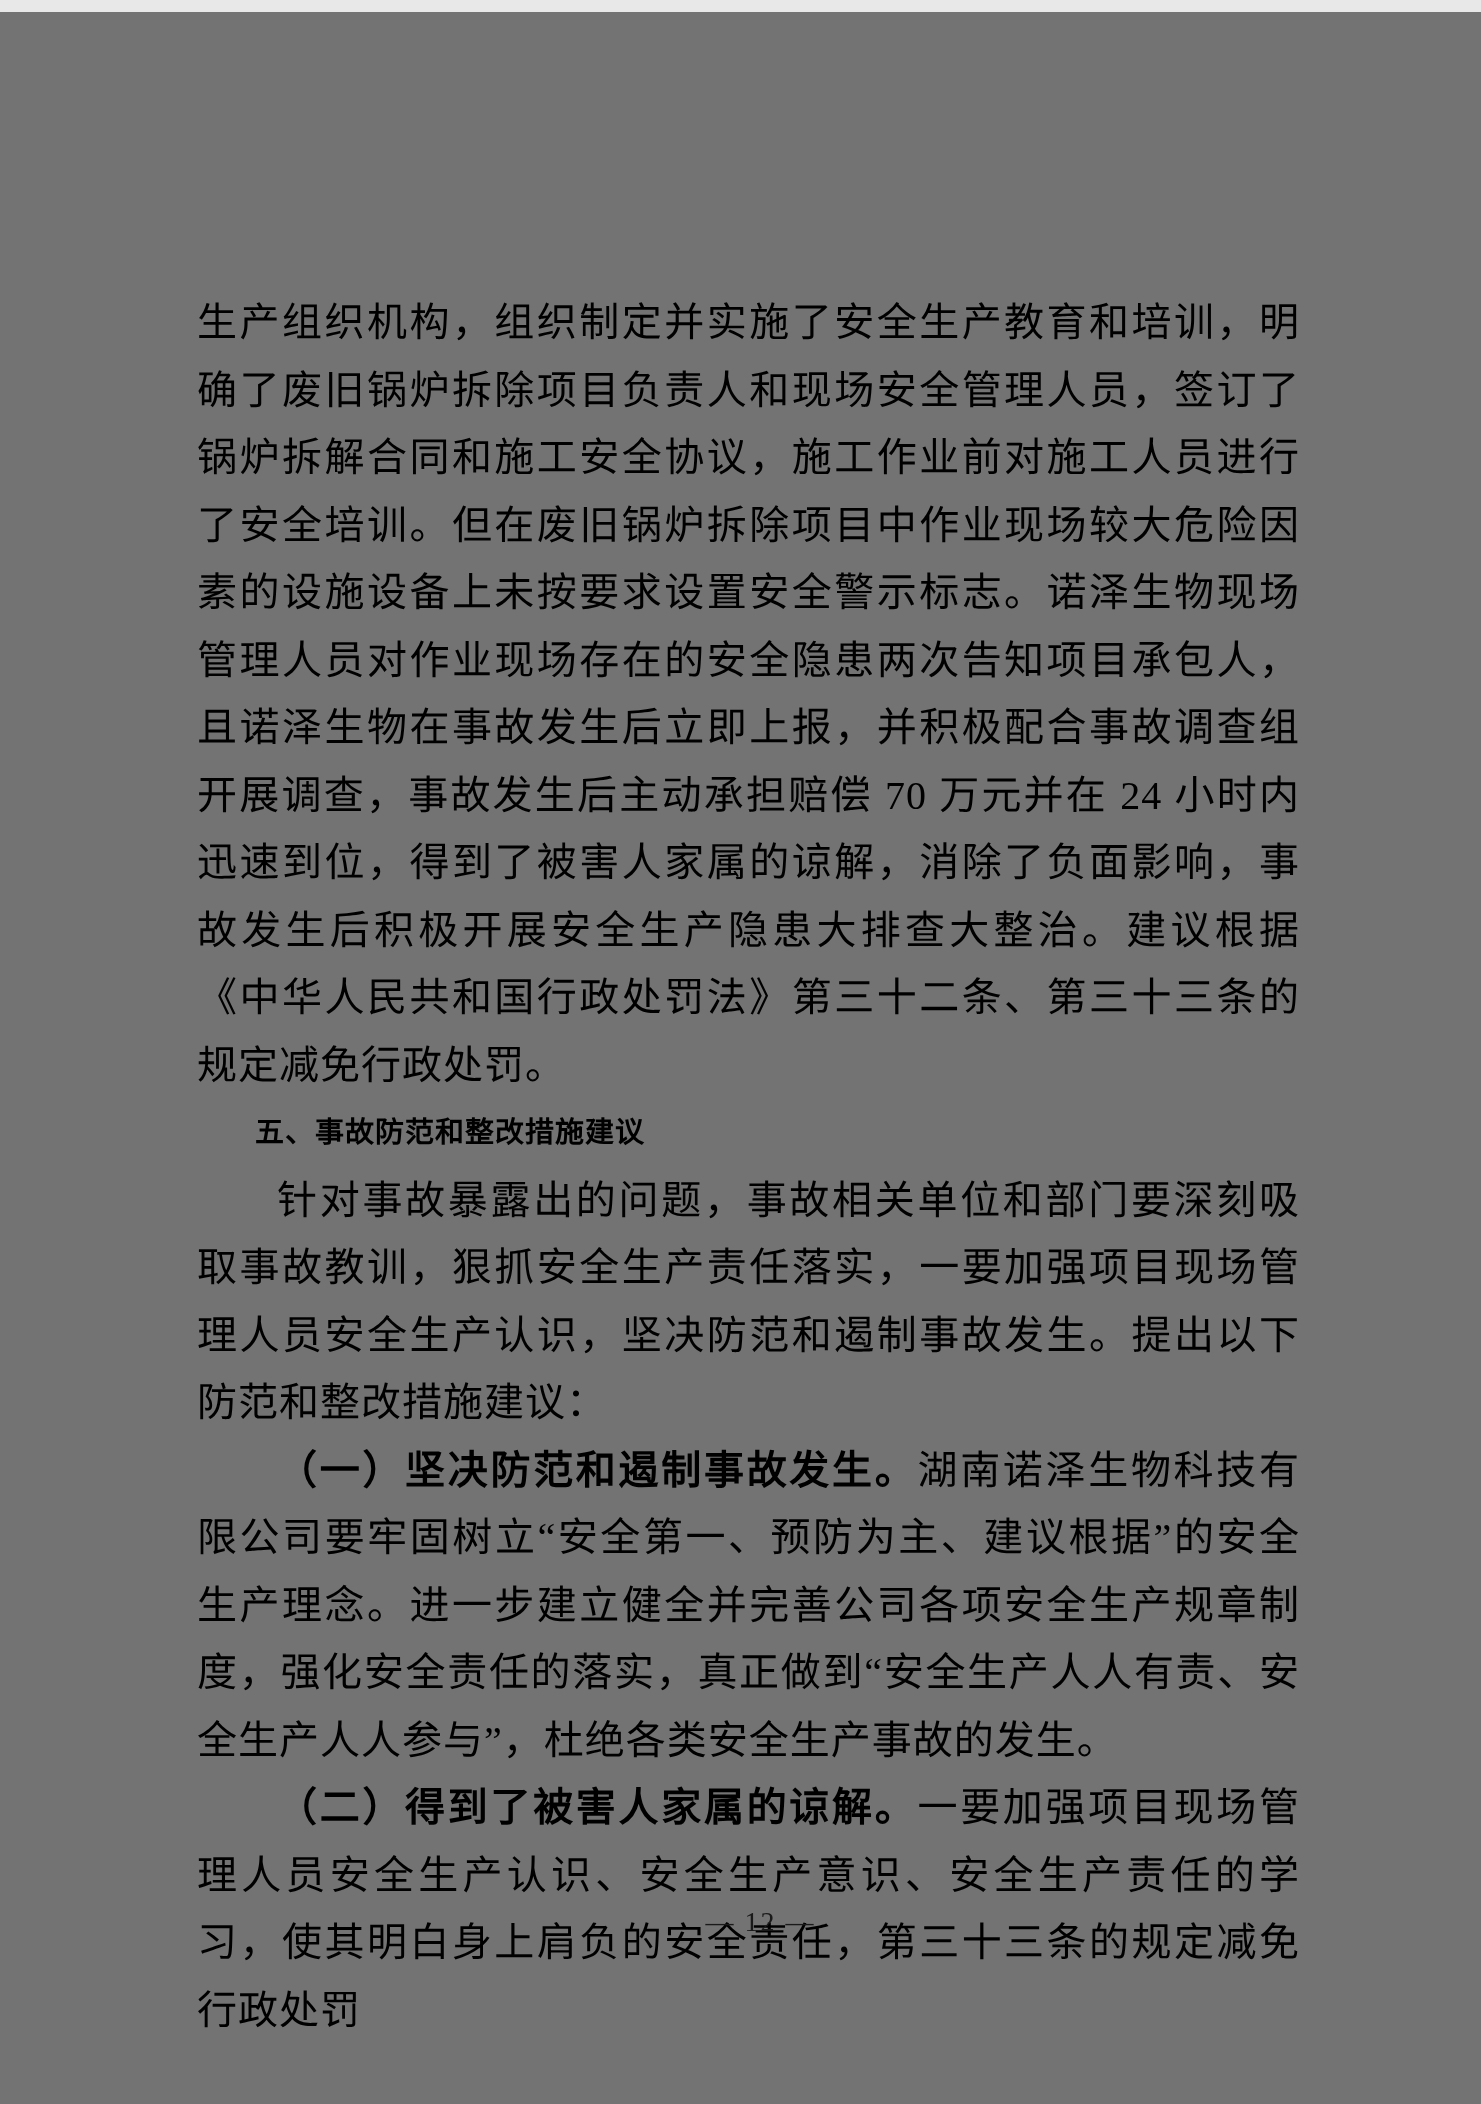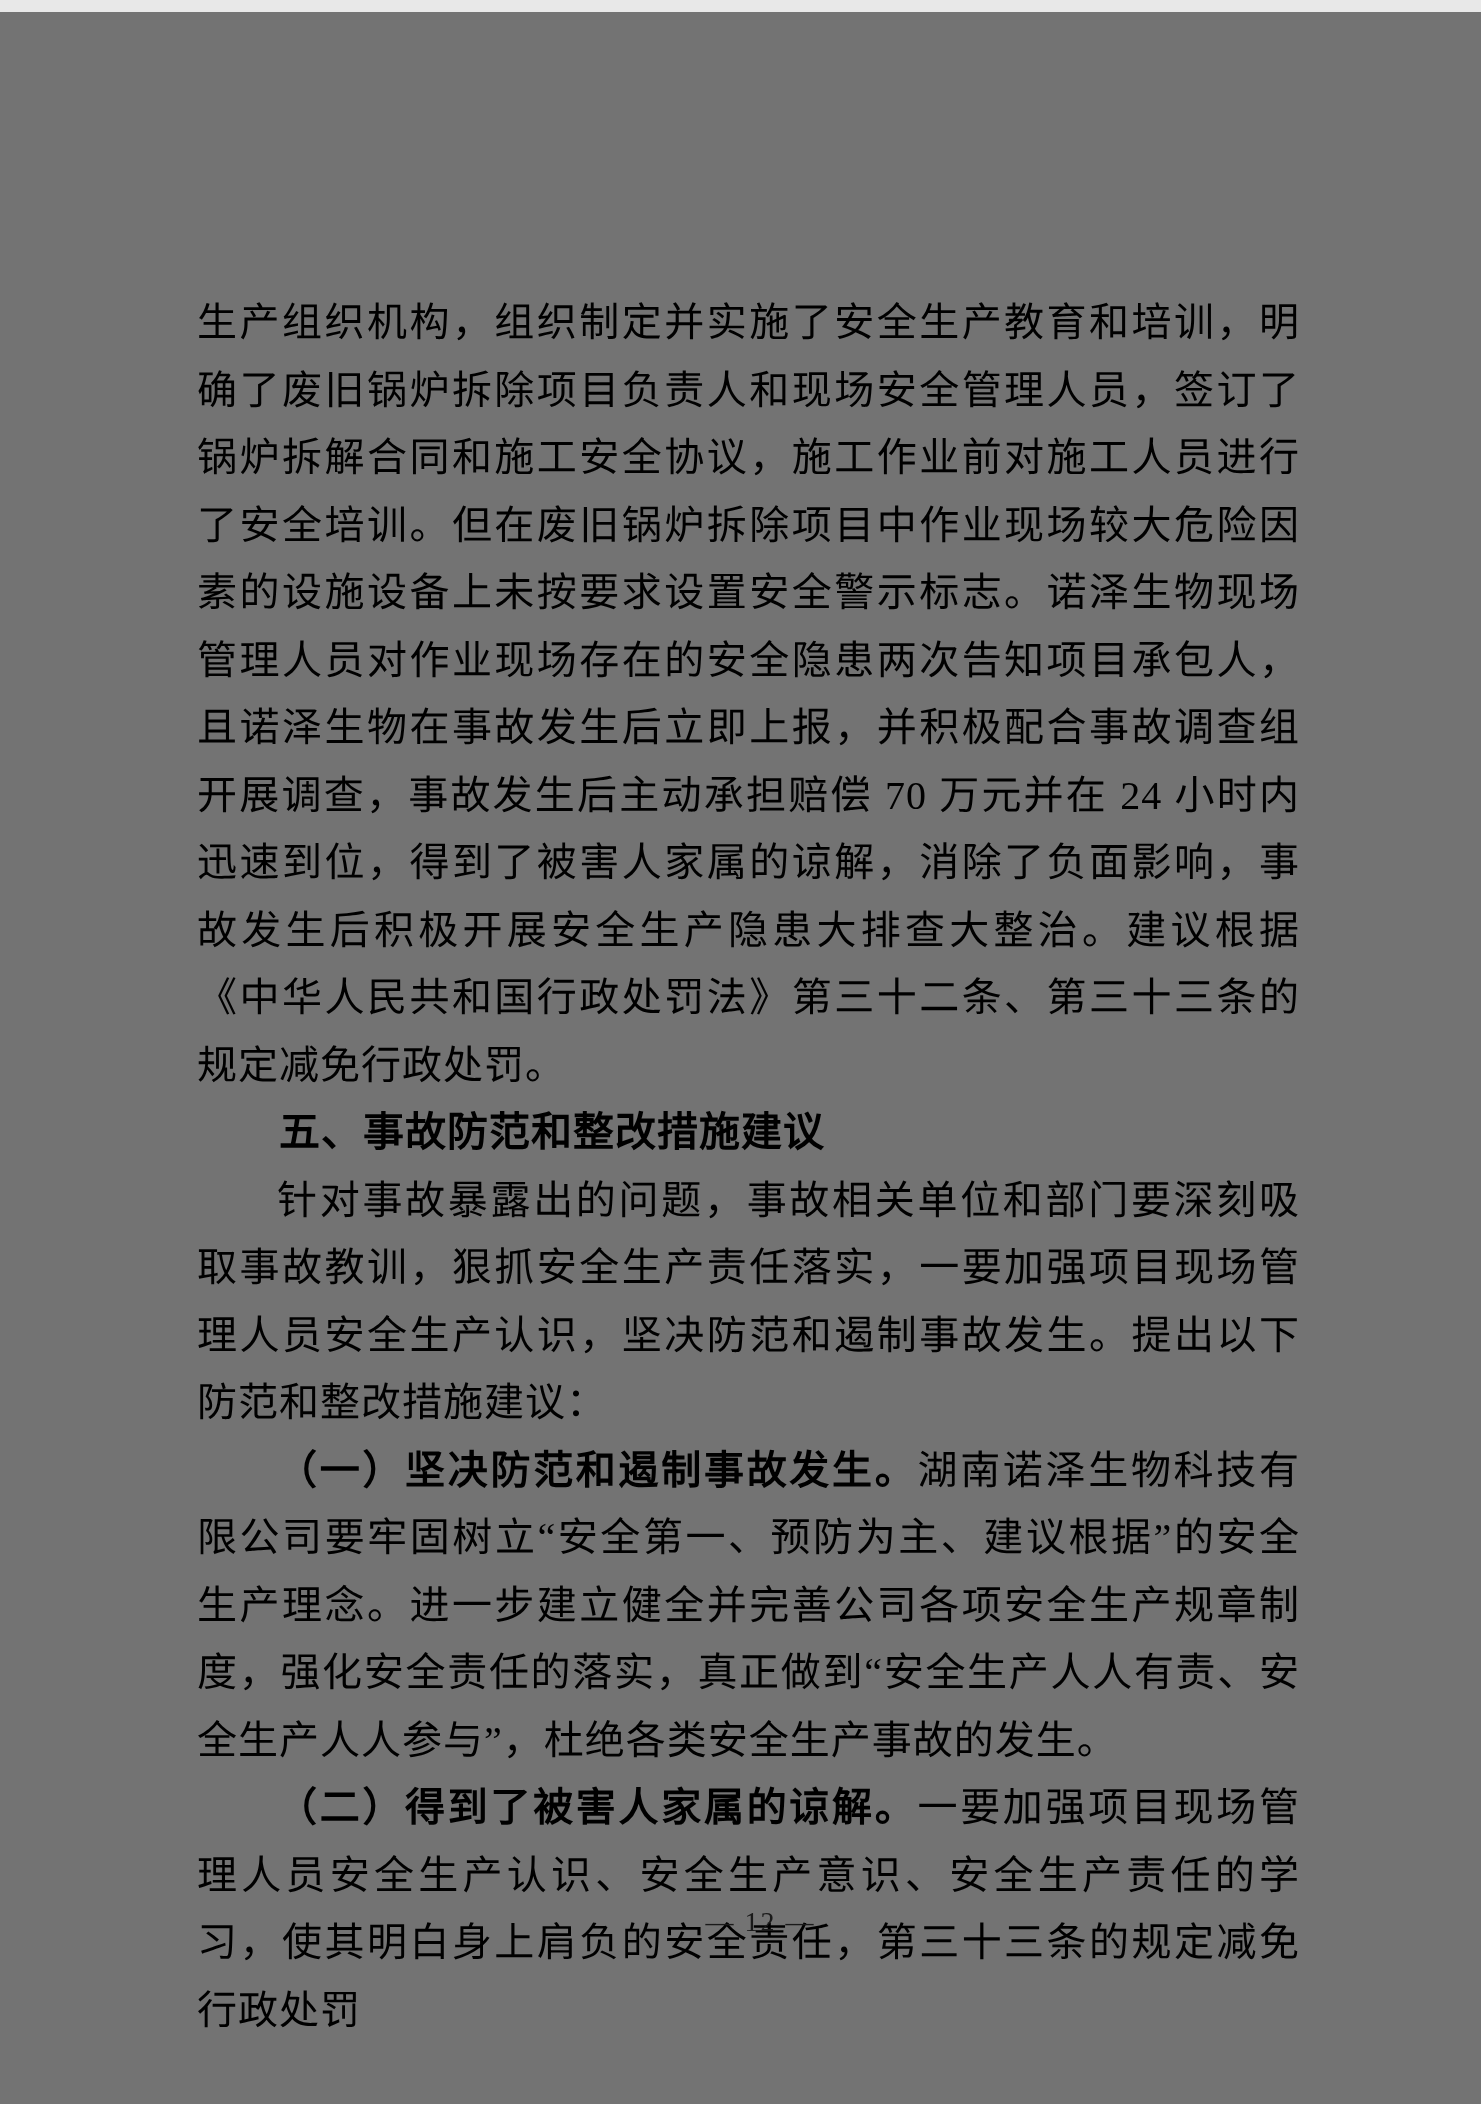--- a/index.html
+++ b/index.html
@@ -32,21 +32,21 @@
     text-align: justify;
     text-justify: inter-character;
     text-indent: 2em;
     font-weight: 400;
   }
   .body-p.no-indent {
     text-indent: 0;
   }
   .section-heading {
     margin: 0;
-    font-size: 41px;
+    font-size: 29px;
     line-height: 67.5px;
     letter-spacing: 1px;
     text-indent: 2em;
     font-weight: 700;
     font-family: "Liberation Sans", "DejaVu Sans", sans-serif;
   }
   .lead-bold {
     font-weight: 700;
   }
   .page-footer {

